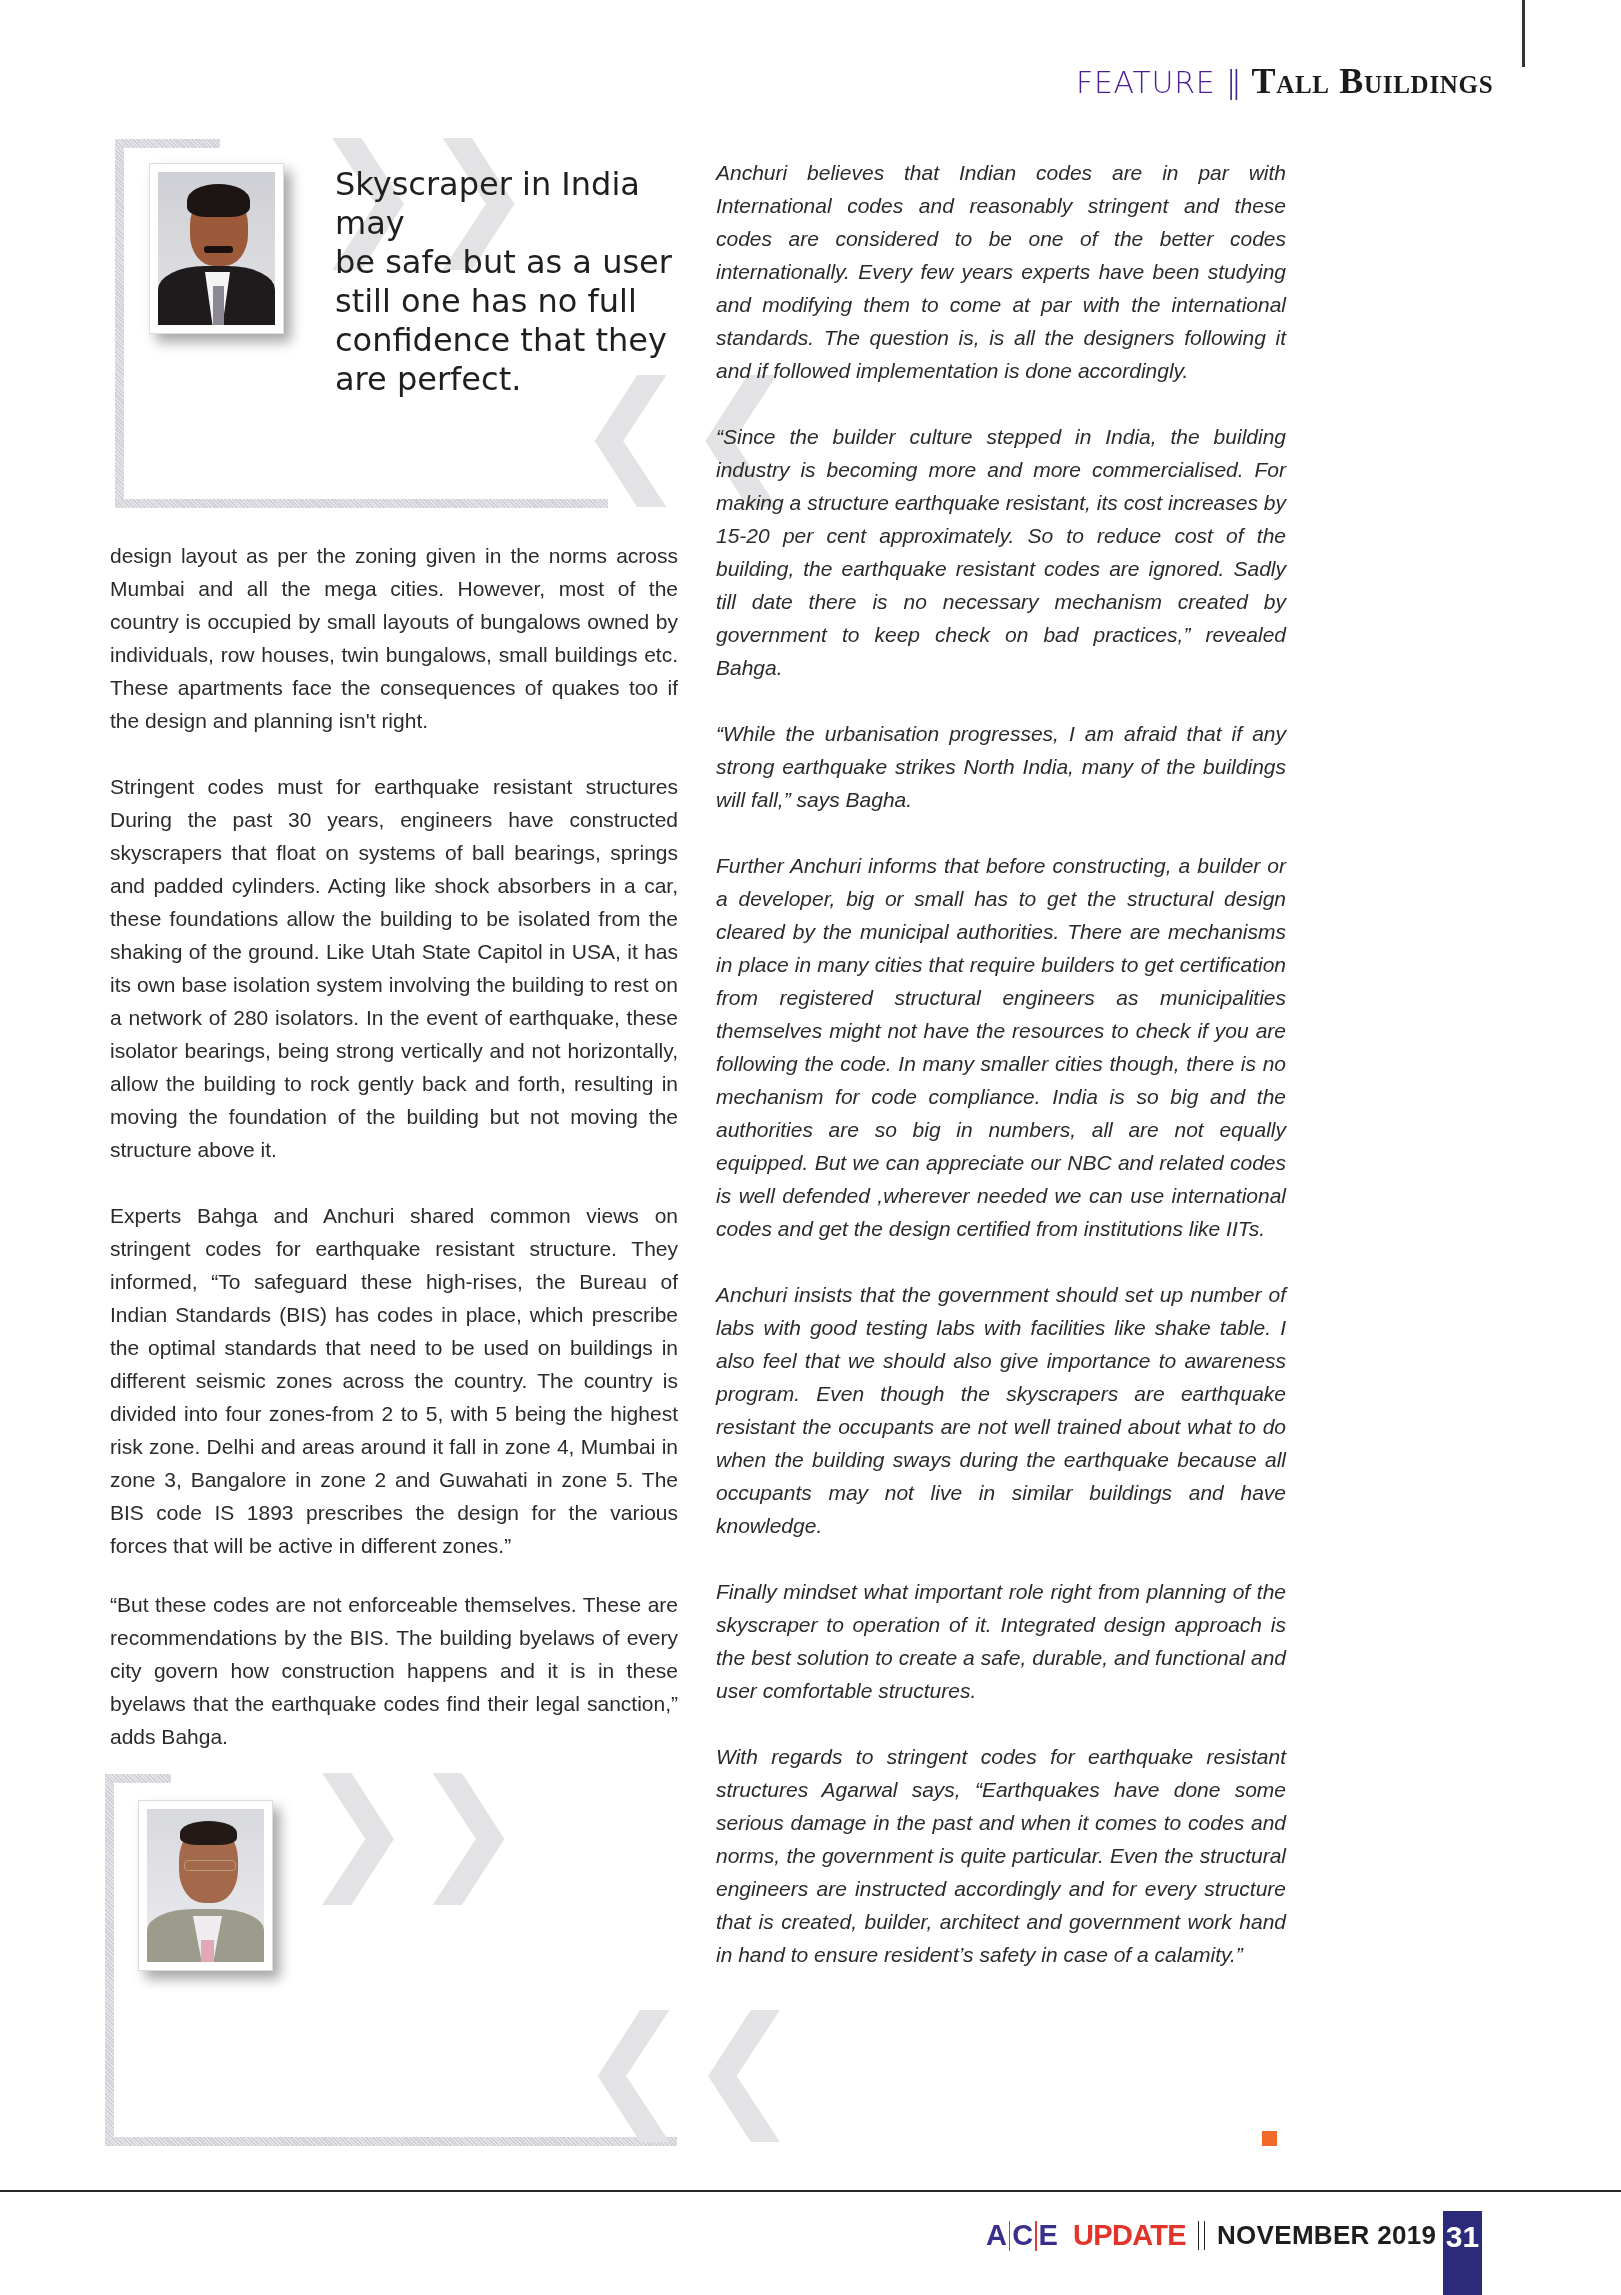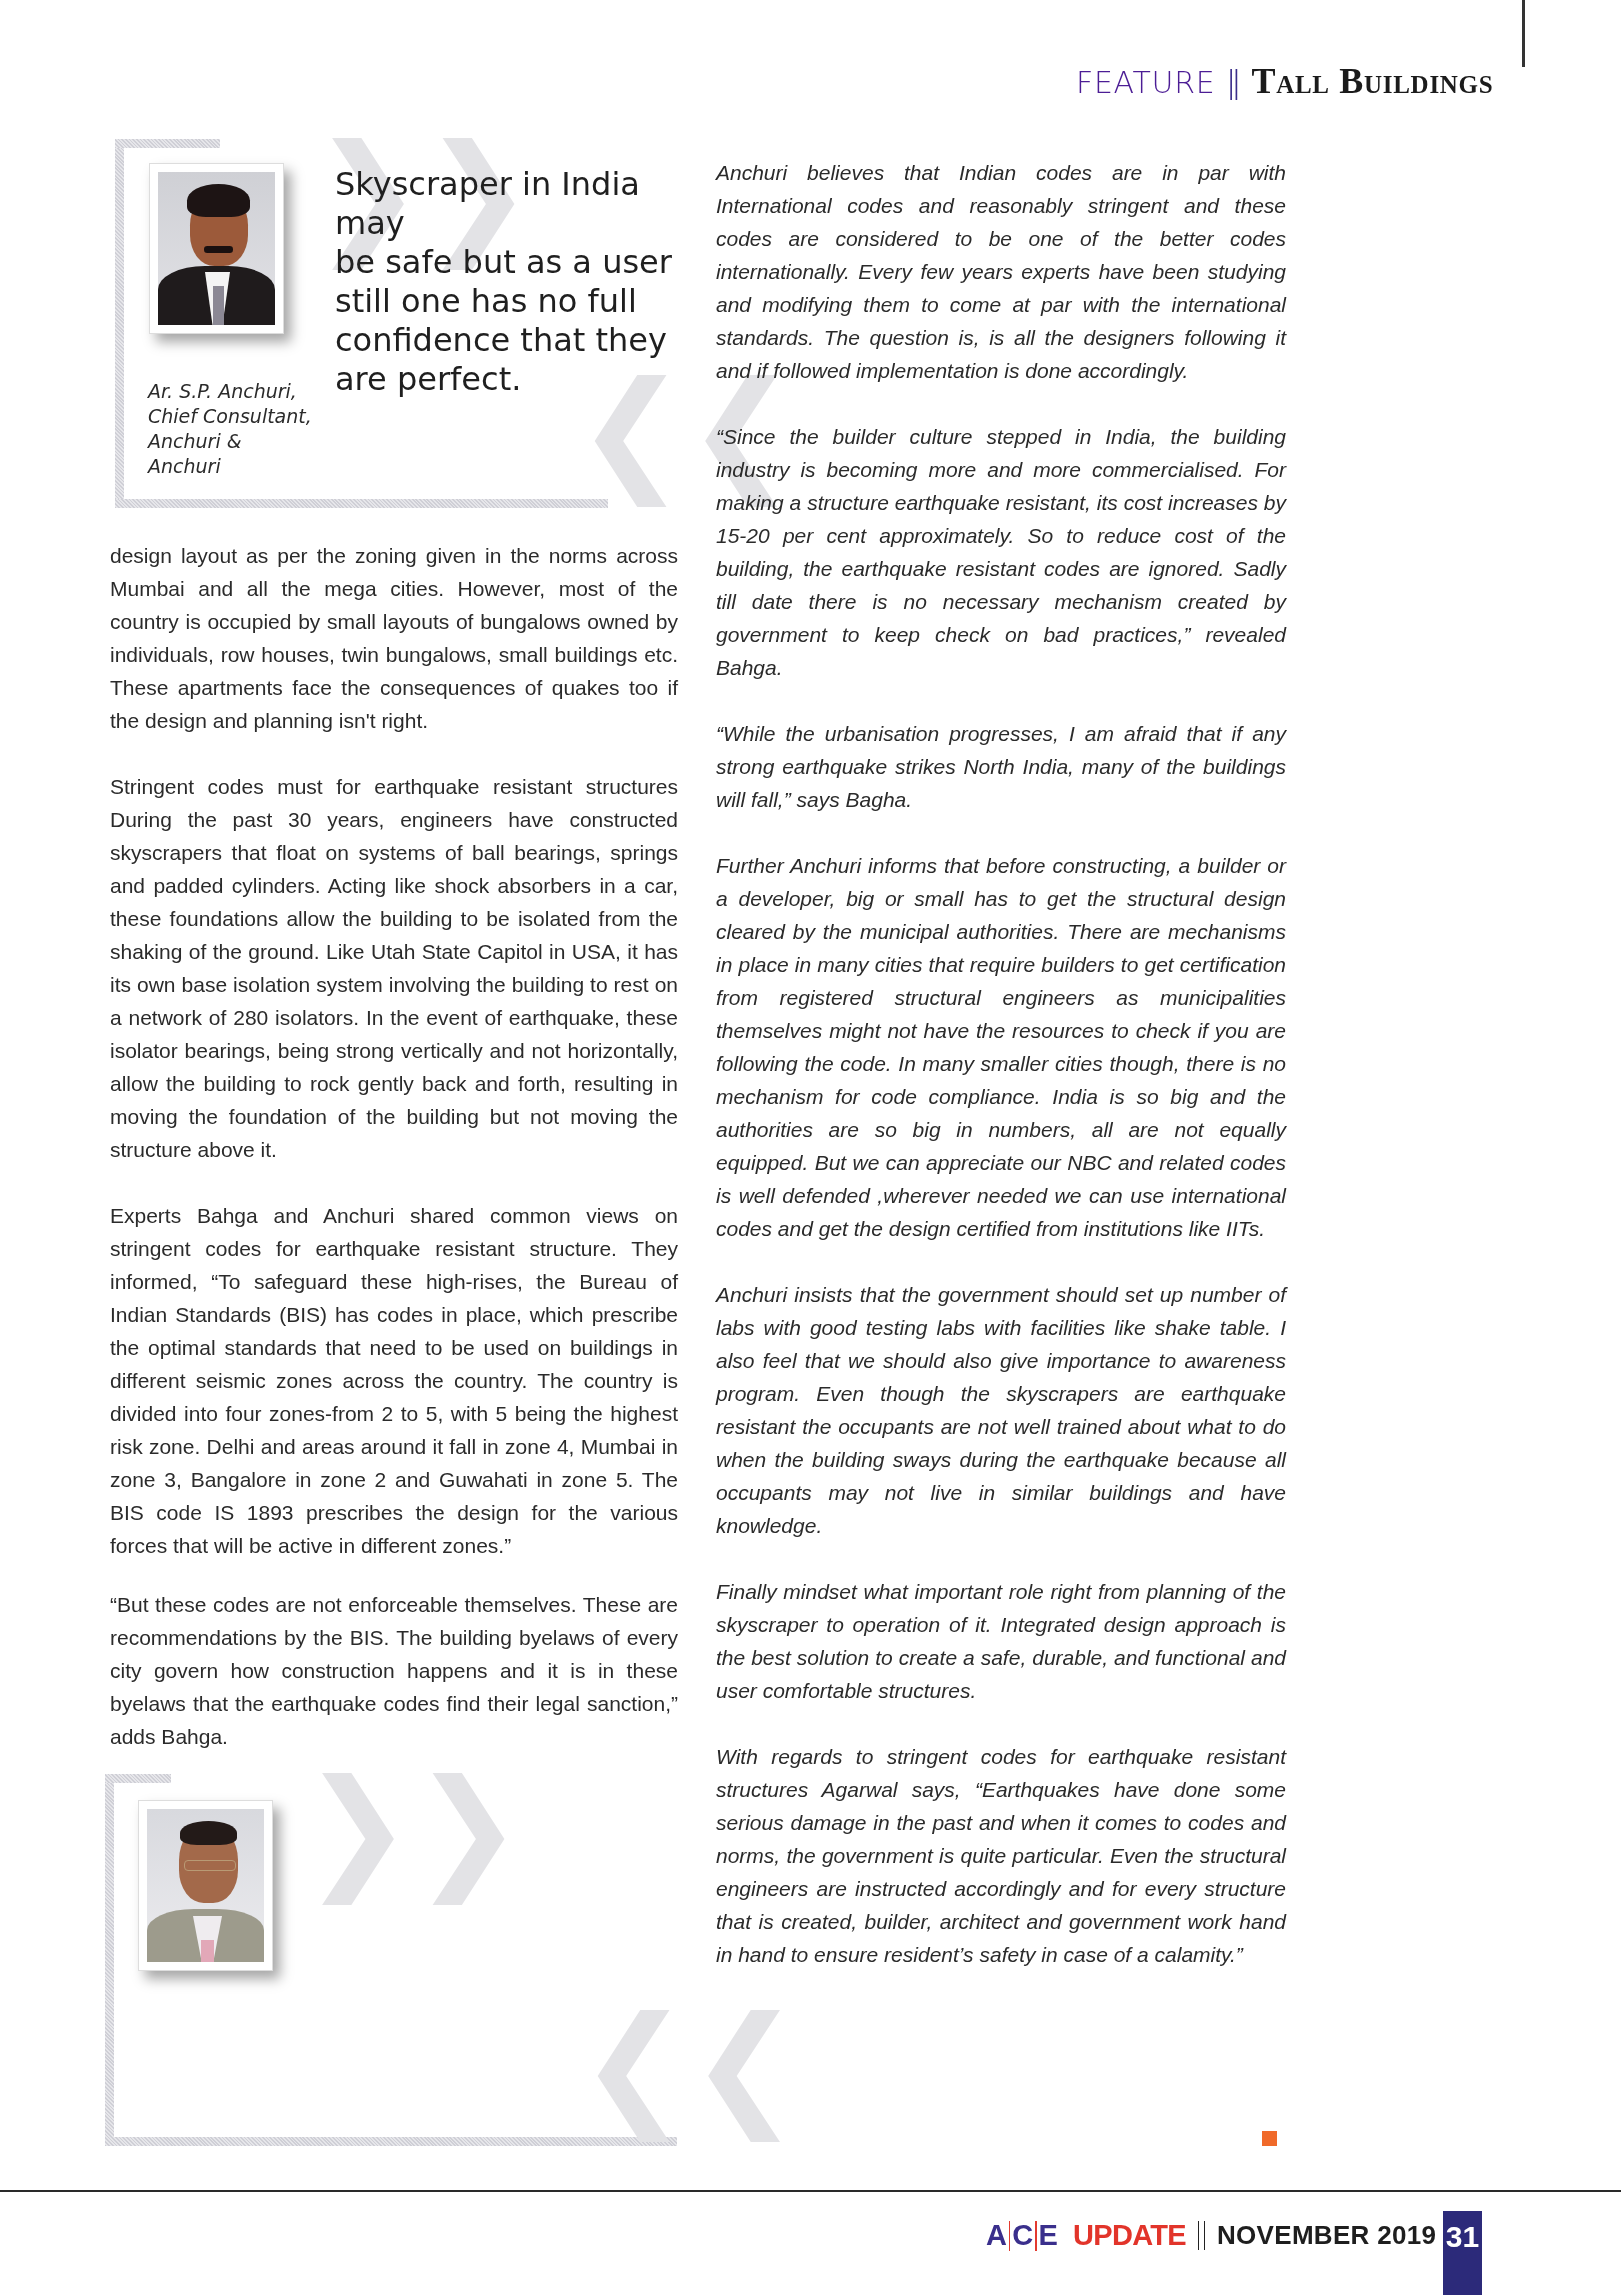--- a/index.html
+++ b/index.html
@@ -97,26 +97,20 @@
       <div style="position:absolute; left:46px; top:74px; width:29px; height:6.6px; background:#1a1010; border-radius:3.3px;"></div>
     </div>
   </div>
   <div class="quote-text" style="left:220px; top:26px; width:342px;">
     <div>Skyscraper in India may</div>
     <div>be safe but as a user</div>
     <div>still one has no full</div>
     <div>confidence that they</div>
     <div>are perfect.</div>
   </div>
-  <div class="caption" style="left:33px; top:240px; width:171px;">
-    <div>Ar. S.P. Anchuri,</div>
-    <div>Chief Consultant,</div>
-    <div>Anchuri &amp;</div>
-    <div>Anchuri</div>
-  </div>
 </div>
 
 <div class="col col-left" style="top:539px;">
   <p>design layout as per the zoning given in the norms across Mumbai and all the mega cities. However, most of the country is occupied by small layouts of bungalows owned by individuals, row houses, twin bungalows, small buildings etc. These apartments face the consequences of quakes too if the design and planning isn't right.</p>
   <p style="height:33px"></p>
   <p>Stringent codes must for earthquake resistant structures During the past 30 years, engineers have constructed skyscrapers that float on systems of ball bearings, springs and padded cylinders. Acting like shock absorbers in a car, these foundations allow the building to be isolated from the shaking of the ground. Like Utah State Capitol in USA, it has its own base isolation system involving the building to rest on a network of 280 isolators. In the event of earthquake, these isolator bearings, being strong vertically and not horizontally, allow the building to rock gently back and forth, resulting in moving the foundation of the building but not moving the structure above it.</p>
   <p style="height:33px"></p>
   <p>Experts Bahga and Anchuri shared common views on stringent codes for earthquake resistant structure. They informed, “To safeguard these high-rises, the Bureau of Indian Standards (BIS) has codes in place, which prescribe the optimal standards that need to be used on buildings in different seismic zones across the country. The country is divided into four zones-from 2 to 5, with 5 being the highest risk zone. Delhi and areas around it fall in zone 4, Mumbai in zone 3, Bangalore in zone 2 and Guwahati in zone 5. The BIS code IS 1893 prescribes the design for the various forces that will be active in different zones.”</p>
   <p style="height:26px"></p>
   <p>“But these codes are not enforceable themselves. These are recommendations by the BIS. The building byelaws of every city govern how construction happens and it is in these byelaws that the earthquake codes find their legal sanction,” adds Bahga.</p>

